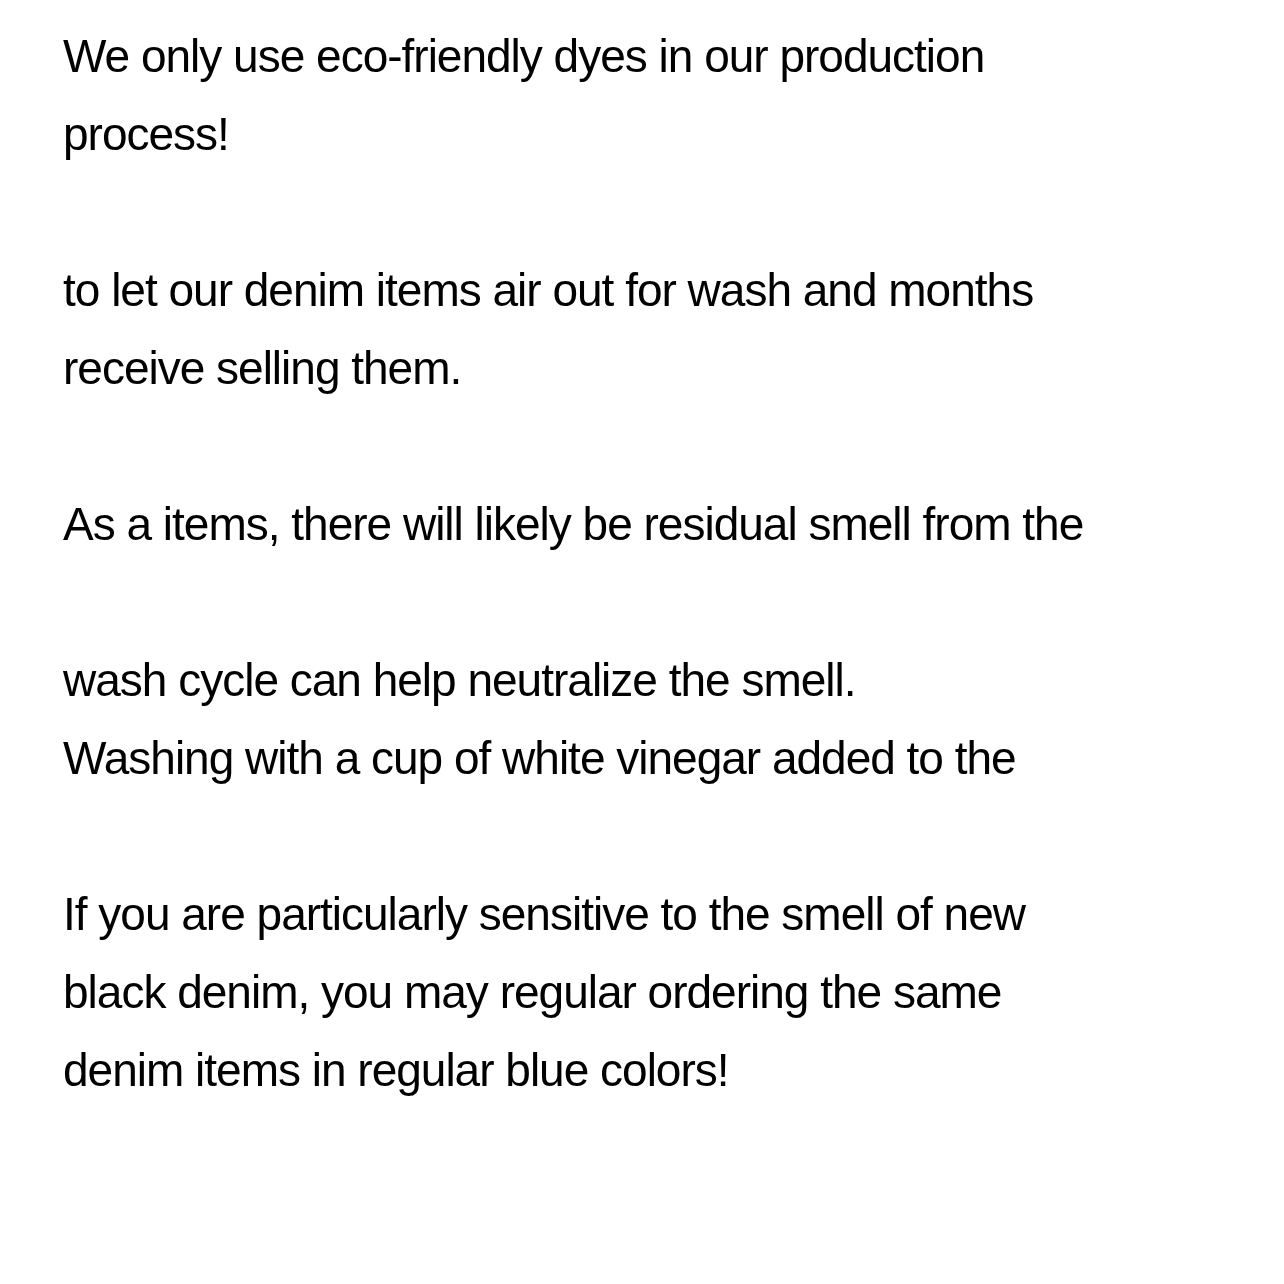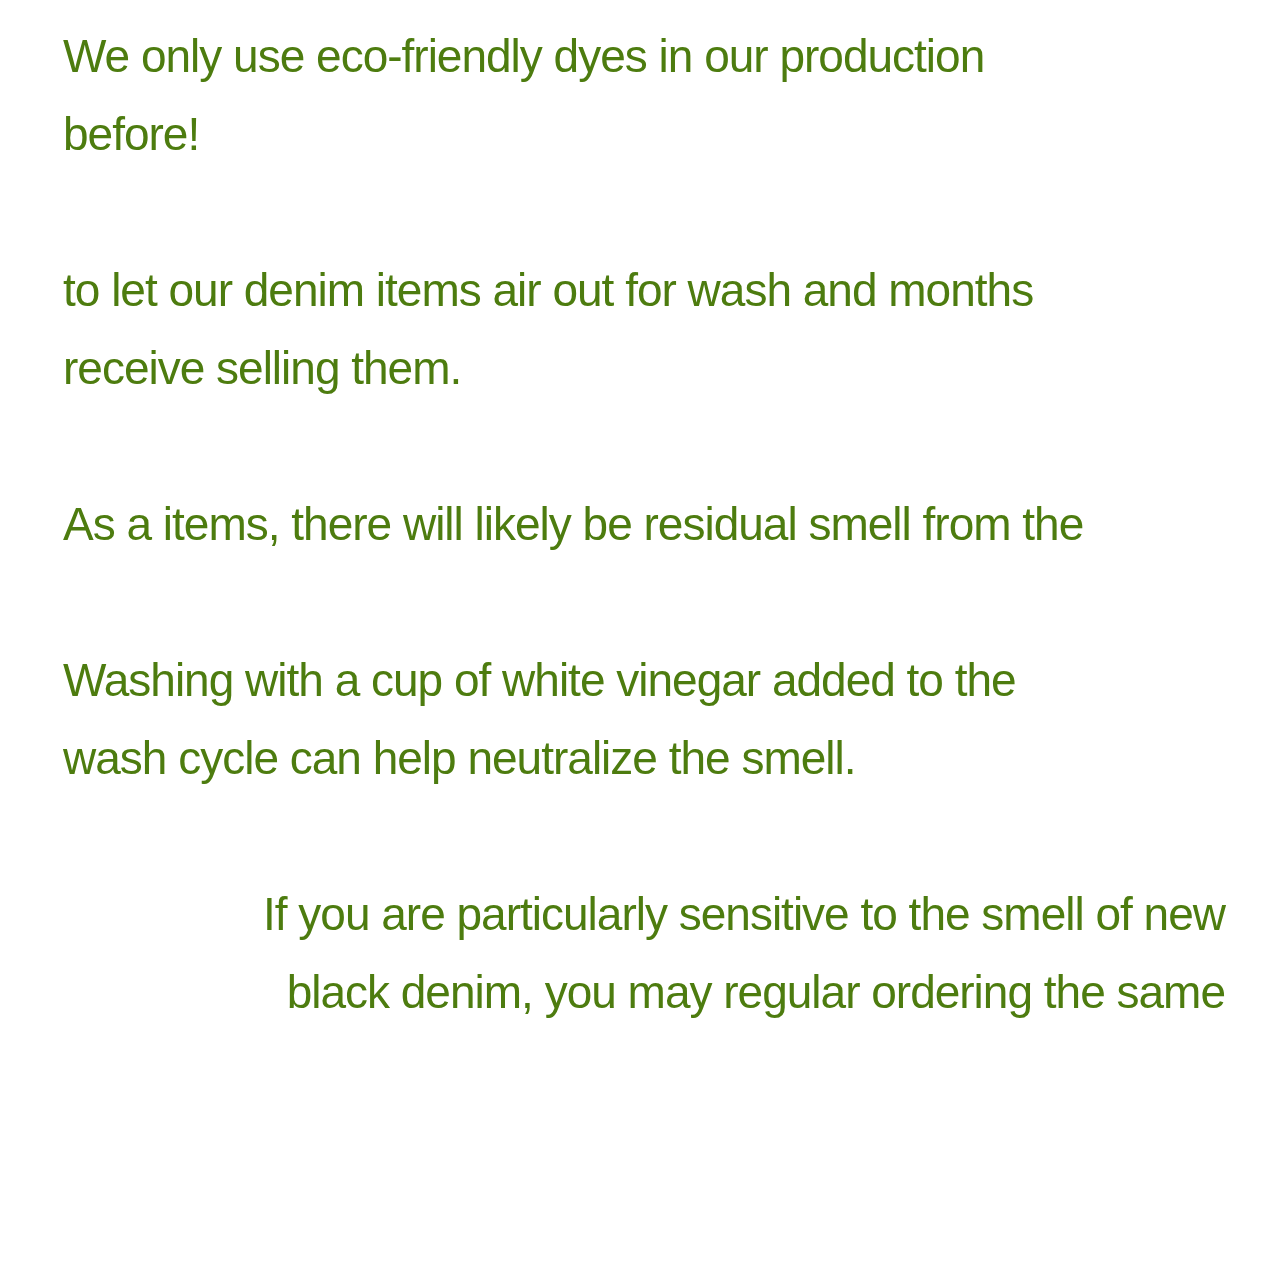--- a/index.html
+++ b/index.html
@@ -9,63 +9,63 @@
   }
   .screen {
     position: relative;
     width: 1284px;
     height: 1284px;
     background: #ffffff;
     overflow: hidden;
   }
   .text-content {
     box-sizing: border-box;
-    padding: 17px 59px 0 63px;
+    padding: 17px 40px 0 63px;
     font-family: "Liberation Sans", sans-serif;
     font-weight: 300;
     font-size: 46px;
     letter-spacing: -1px;
-    color: #4d7c0f;
+    color: #000000;
   }
   .para {
     margin: 0 0 78px 0;
   }
   .para:last-child {
     margin-bottom: 0;
-    text-align: right;
   }
   .line {
     line-height: 78px;
     white-space: nowrap;
   }
 </style>
 </head>
 <body>
 
 <div class="screen">
   <div class="text-content">
 
     <div class="para">
       <div class="line">We only use eco-friendly dyes in our production</div>
-      <div class="line">before!</div>
+      <div class="line">process!</div>
     </div>
 
     <div class="para">
       <div class="line">to let our denim items air out for wash and months</div>
       <div class="line">receive selling them.</div>
     </div>
 
     <div class="para">
       <div class="line">As a items, there will likely be residual smell from the</div>
     </div>
 
     <div class="para">
+      <div class="line">wash cycle can help neutralize the smell.</div>
       <div class="line">Washing with a cup of white vinegar added to the</div>
-      <div class="line">wash cycle can help neutralize the smell.</div>
     </div>
 
     <div class="para">
       <div class="line">If you are particularly sensitive to the smell of new</div>
       <div class="line">black denim, you may regular ordering the same</div>
+      <div class="line">denim items in regular blue colors!</div>
     </div>
 
   </div>
 </div>
 
 </body></html>

